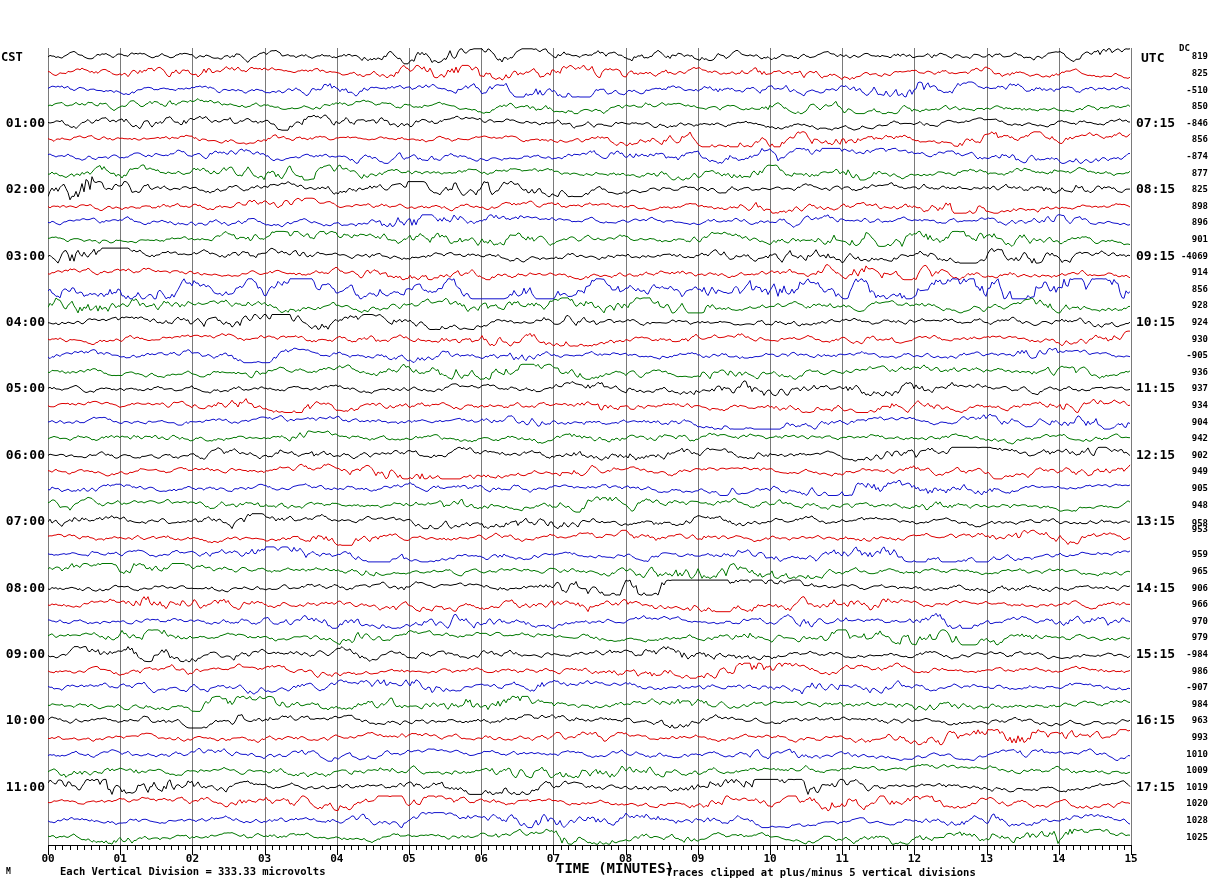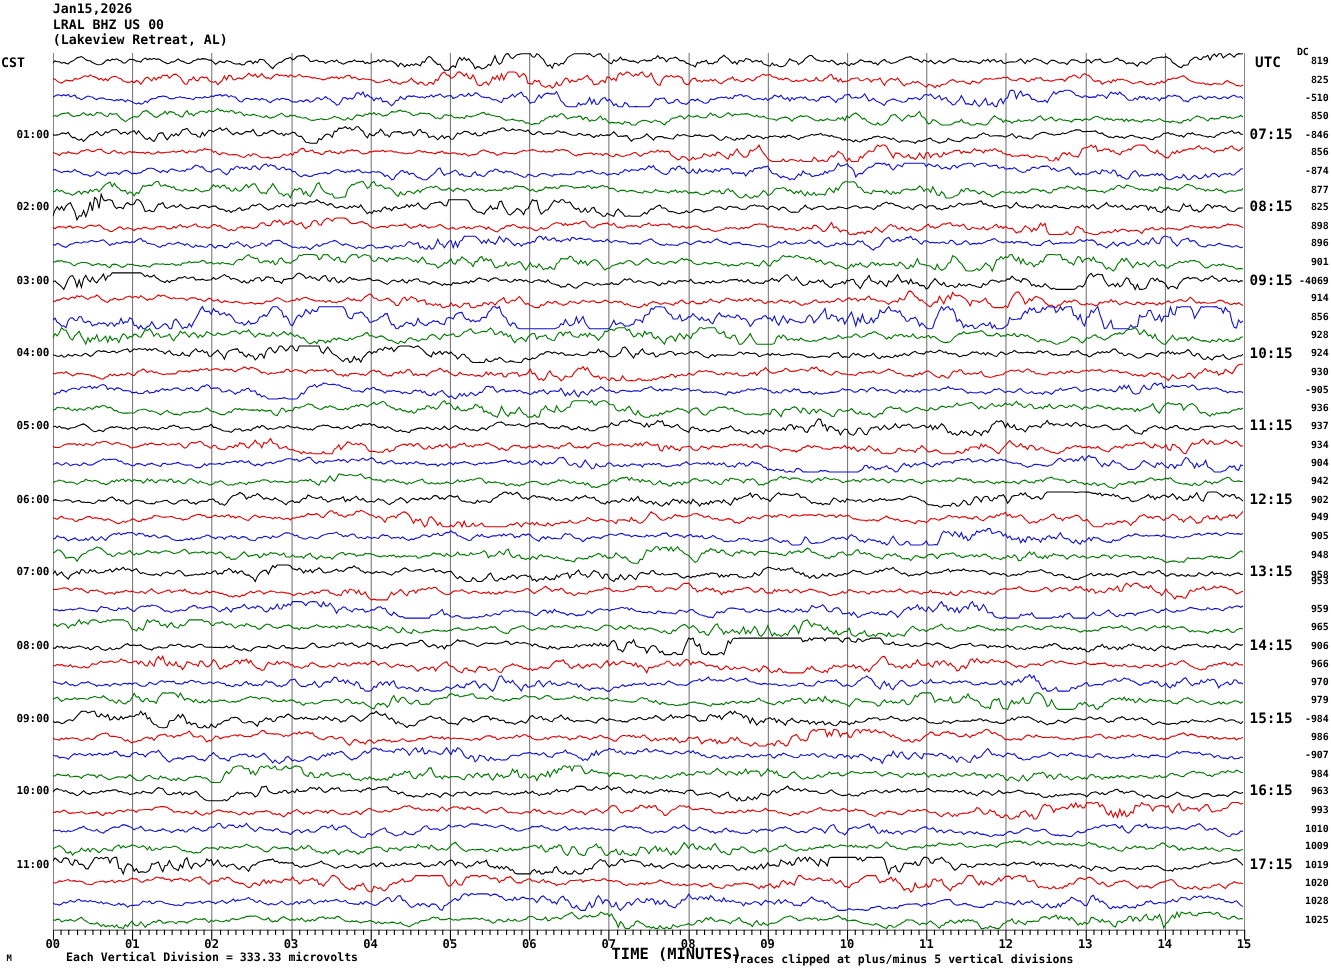--- a/index.html
+++ b/index.html
@@ -7,40 +7,35 @@
     position:relative;width:1210px;height:886px;overflow:hidden;background:#ffffff;
     font-family:"DejaVu Sans Mono","Liberation Mono",monospace;font-weight:bold;color:#000;
   }
   .abs{position:absolute;}
   #title-block{left:48px;top:1px;font-size:12px;line-height:14px;letter-spacing:0px;}
   #cst-header{left:1px;top:50px;font-size:12px;}
   #utc-header{left:1141px;top:50px;font-size:13px;}
   #dc-header{left:1179px;top:43px;font-size:9px;text-align:center;}
   #plot{left:48px;top:48px;width:1084px;height:797px;}
   #axis{left:48px;top:845px;width:1085px;height:12px;}
-  .hour-label{position:absolute;left:0;width:45px;text-align:right;font-size:10px;line-height:14px;}
+  .hour-label{position:absolute;left:0;width:45px;text-align:right;font-size:13px;line-height:14px;}
   .utc-label{position:absolute;left:1136px;width:60px;font-size:13px;line-height:14px;}
   .dc-value{position:absolute;left:1172px;width:36px;text-align:right;font-size:9px;line-height:10px;}
   .tick-label{position:absolute;width:30px;text-align:center;font-size:11px;top:852px;}
   #footer-left{left:60px;top:865px;font-size:10.5px;}
   #footer-center{left:556px;top:860px;font-size:14px;}
   #footer-right{left:666px;top:866px;font-size:10.5px;}
   #corner-mark{left:6px;top:867px;font-size:8px;}
   svg{display:block;}
 </style>
 </head>
 <body>
 
 <div id="page">
 
-  <div id="title-block" class="abs">
-    <div>Jan15,2026</div>
-    <div>LRAL BHZ US 00</div>
-    <div>(Lakeview Retreat, AL)</div>
-  </div>
 
   <div id="cst-header" class="abs">CST</div>
   <div id="utc-header" class="abs">UTC</div>
   <div id="dc-header" class="abs">DC</div>
 
   <div id="plot" class="abs">
     <svg id="plot-svg" width="1084" height="797">
         <line x1="0.5" y1="0" x2="0.5" y2="797" stroke="#7a7a7a" stroke-width="1"></line>
         <line x1="72.5" y1="0" x2="72.5" y2="797" stroke="#7a7a7a" stroke-width="1"></line>
         <line x1="144.5" y1="0" x2="144.5" y2="797" stroke="#7a7a7a" stroke-width="1"></line>

